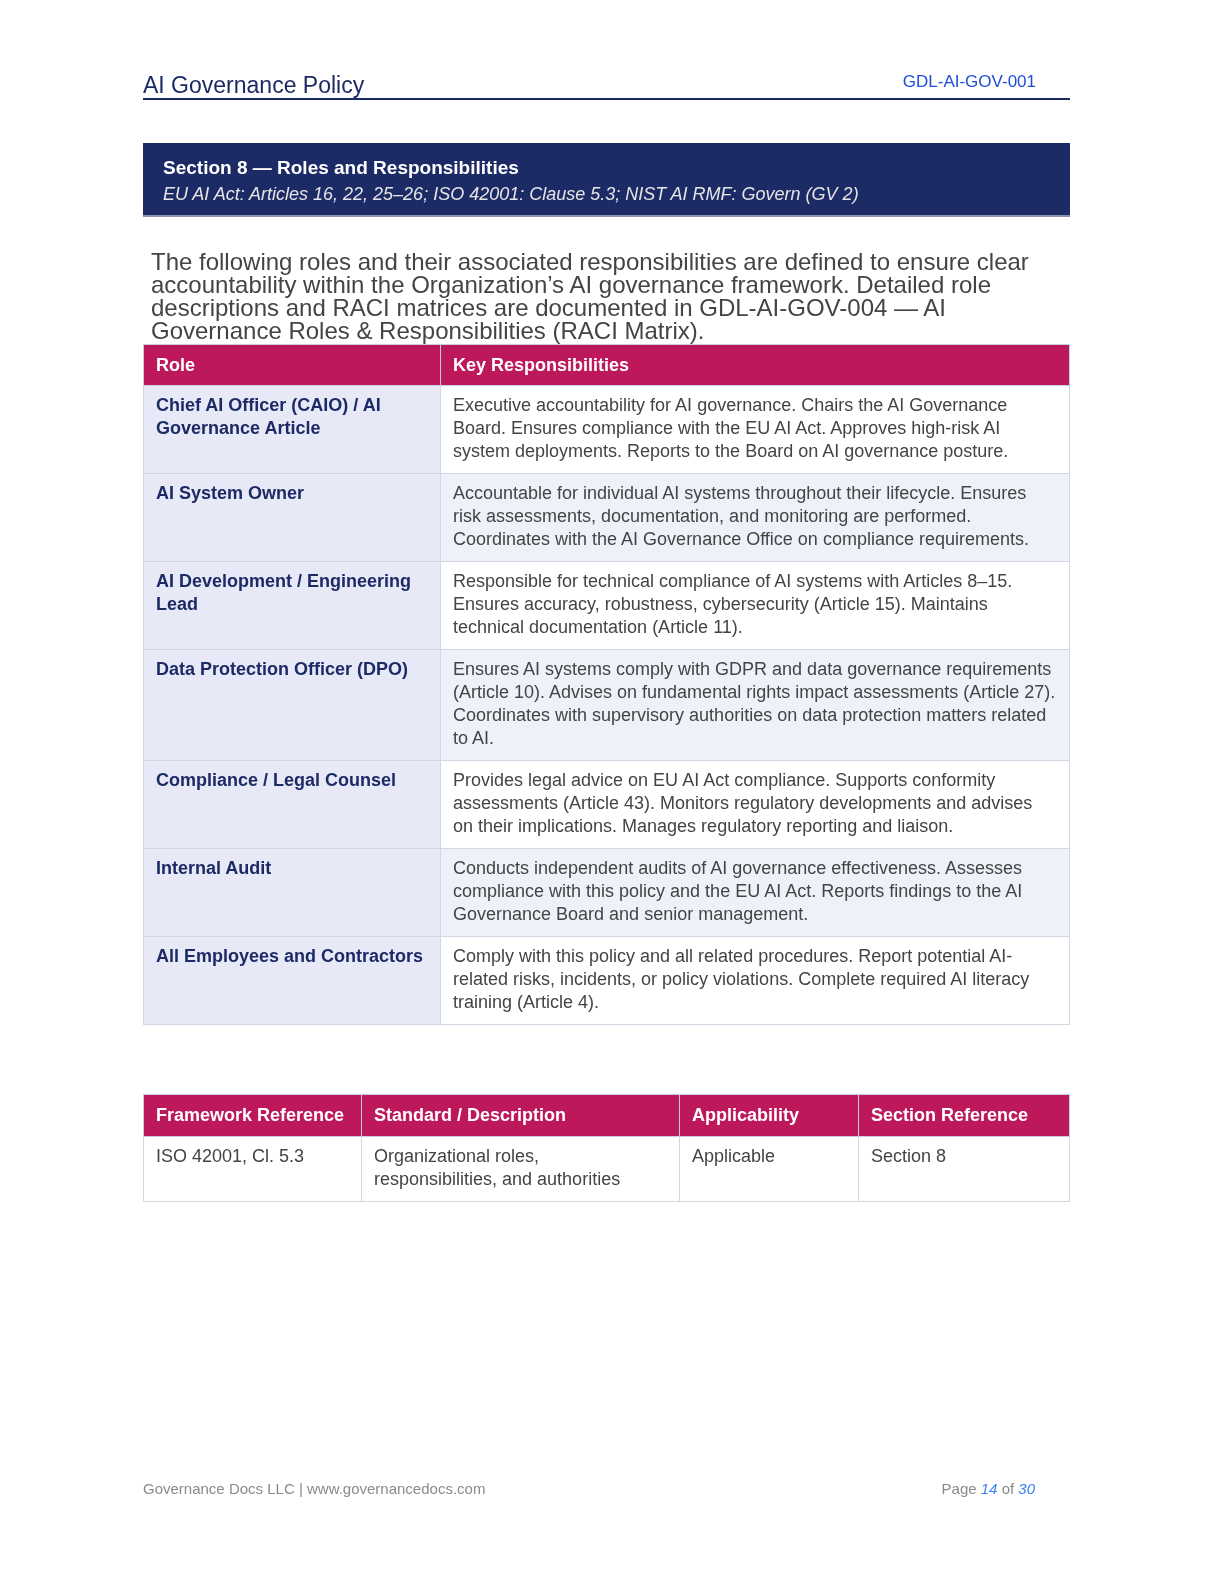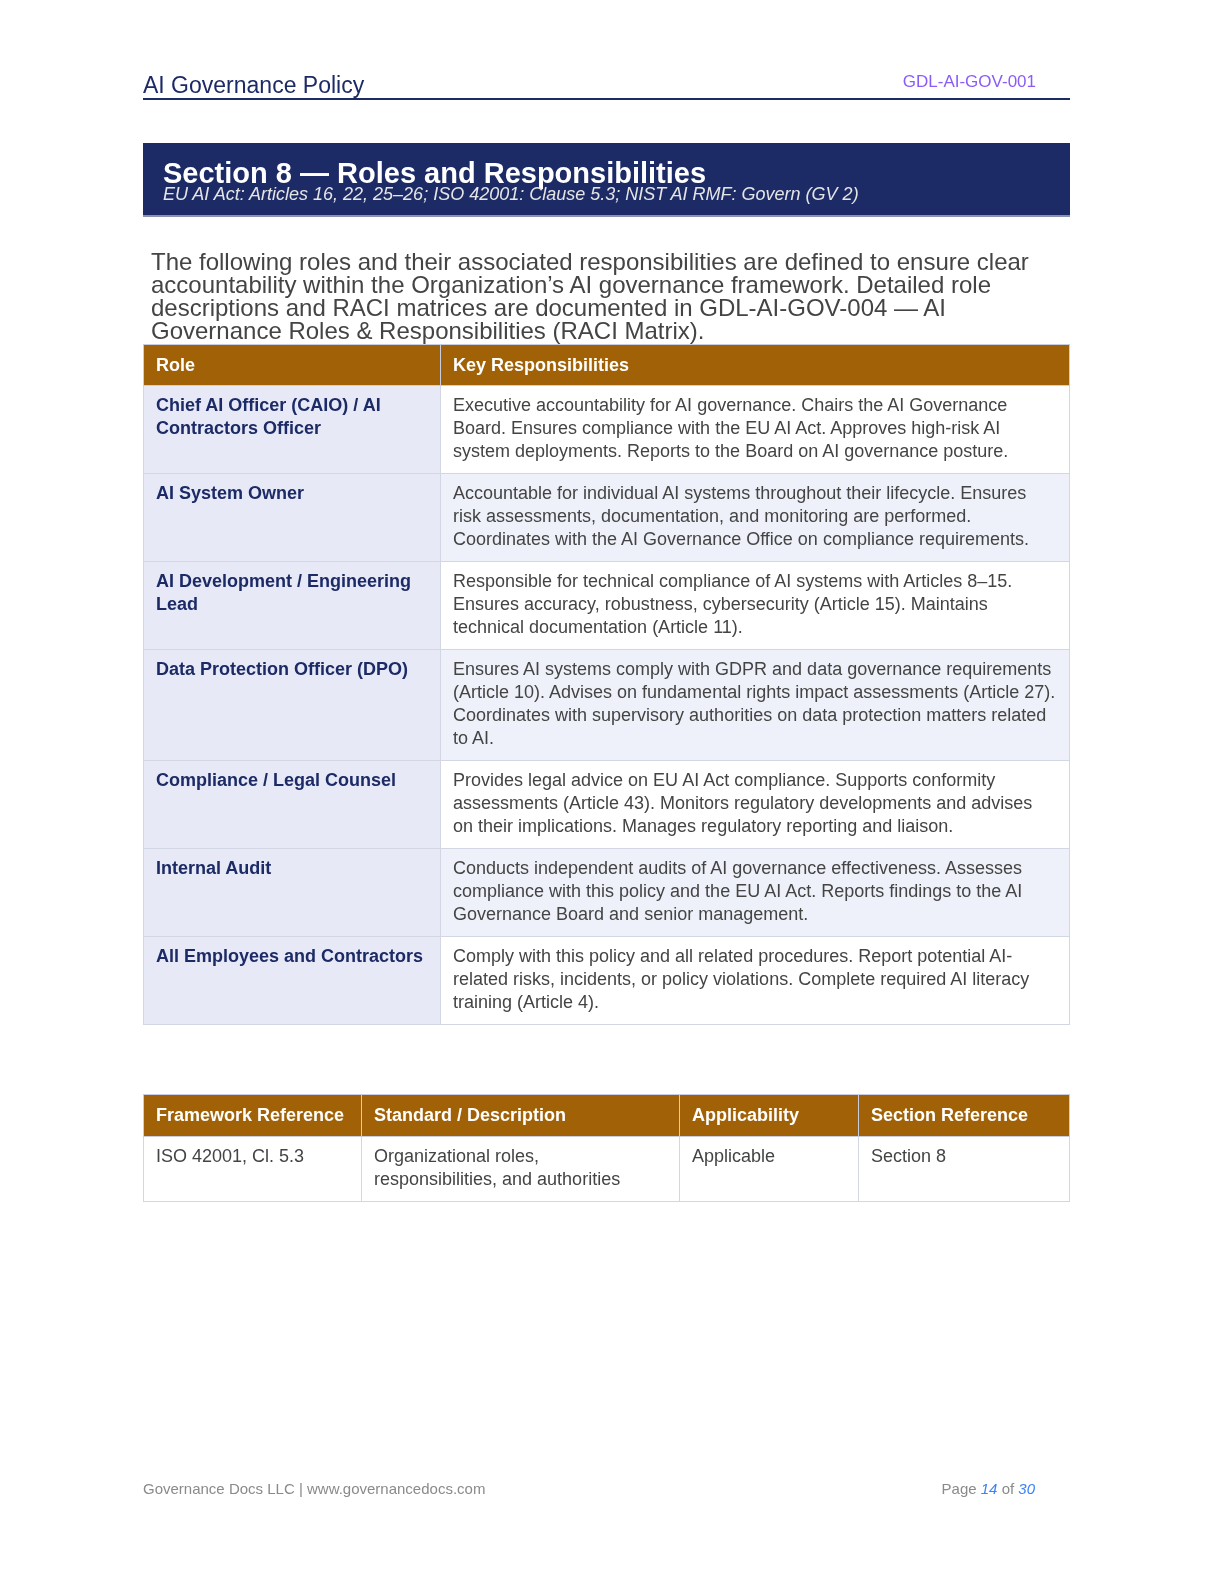--- a/index.html
+++ b/index.html
@@ -1,28 +1,28 @@
 <!DOCTYPE html>
 <html><head>
 <meta charset="utf-8">
 <style>
   html, body { margin: 0; padding: 0; background: #ffffff; }
   body { width: 1224px; height: 1584px; position: relative; font-family: "Liberation Sans", sans-serif; color: #444444; }
   .page-header { position: absolute; left: 143px; top: 70px; width: 927px; height: 28px; border-bottom: 2px solid #1c2a66; }
   .page-header .left { position: absolute; left: 0; top: 2px; font-size: 23px; color: #1c2a66; }
-  .page-header .right { position: absolute; right: 34px; top: 2px; font-size: 17px; color: #8b5cf6; }
+  .page-header .right { position: absolute; right: 34px; top: 2px; font-size: 17px; color: #1d4ed8; }
 
   .section-banner { position: absolute; left: 143px; top: 143px; width: 927px; height: 74px; background: #1c2a66; border-bottom: 2px solid #8a92b0; box-sizing: border-box; }
-  .section-banner .title { position: absolute; left: 20px; top: 14px; font-size: 29px; font-weight: bold; color: #ffffff; }
+  .section-banner .title { position: absolute; left: 20px; top: 14px; font-size: 19px; font-weight: bold; color: #ffffff; }
   .section-banner .subtitle { position: absolute; left: 20px; top: 41px; font-size: 18px; font-style: italic; color: #e5e5e5; }
 
   .intro { position: absolute; left: 143px; top: 242px; width: 920px; font-size: 24px; line-height: 23px; color: #444444; margin: 8px; }
 
   table { border-collapse: collapse; position: absolute; left: 143px; width: 927px; font-size: 18px; line-height: 23px; }
-  th { background: #a16207; color: #ffffff; font-weight: bold; text-align: left; vertical-align: top; padding: 9px 12px 9px 12px; border: 1px solid #c8cde0; }
+  th { background: #be185d; color: #ffffff; font-weight: bold; text-align: left; vertical-align: top; padding: 9px 12px 9px 12px; border: 1px solid #c8cde0; }
   td { vertical-align: top; padding: 8px 12px 10px 12px; border: 1px solid #d3d7e3; color: #444444; }
 
   .roles { top: 344px; }
   .roles th { padding: 9px 12px 8px 12px; }
   .roles th:first-child { width: 272px; }
   .roles td.role { background: #e7eaf6; color: #1c2a66; font-weight: bold; }
   .roles tr:nth-child(odd) td.resp { background: #ffffff; }
   .roles tr:nth-child(even) td.resp { background: #eef1f9; }
 
   .frameworks { top: 1094px; }
@@ -54,21 +54,21 @@
 
 <table class="roles">
   <thead>
     <tr>
       <th>Role</th>
       <th>Key Responsibilities</th>
     </tr>
   </thead>
   <tbody>
     <tr>
-      <td class="role">Chief AI Officer (CAIO) / AI Contractors Officer</td>
+      <td class="role">Chief AI Officer (CAIO) / AI Governance Article</td>
       <td class="resp">Executive accountability for AI governance. Chairs the AI Governance Board. Ensures compliance with the EU AI Act. Approves high-risk AI system deployments. Reports to the Board on AI governance posture.</td>
     </tr>
     <tr>
       <td class="role">AI System Owner</td>
       <td class="resp">Accountable for individual AI systems throughout their lifecycle. Ensures risk assessments, documentation, and monitoring are performed. Coordinates with the AI Governance Office on compliance requirements.</td>
     </tr>
     <tr>
       <td class="role">AI Development / Engineering Lead</td>
       <td class="resp">Responsible for technical compliance of AI systems with Articles 8–15. Ensures accuracy, robustness, cybersecurity (Article 15). Maintains technical documentation (Article 11).</td>
     </tr>

